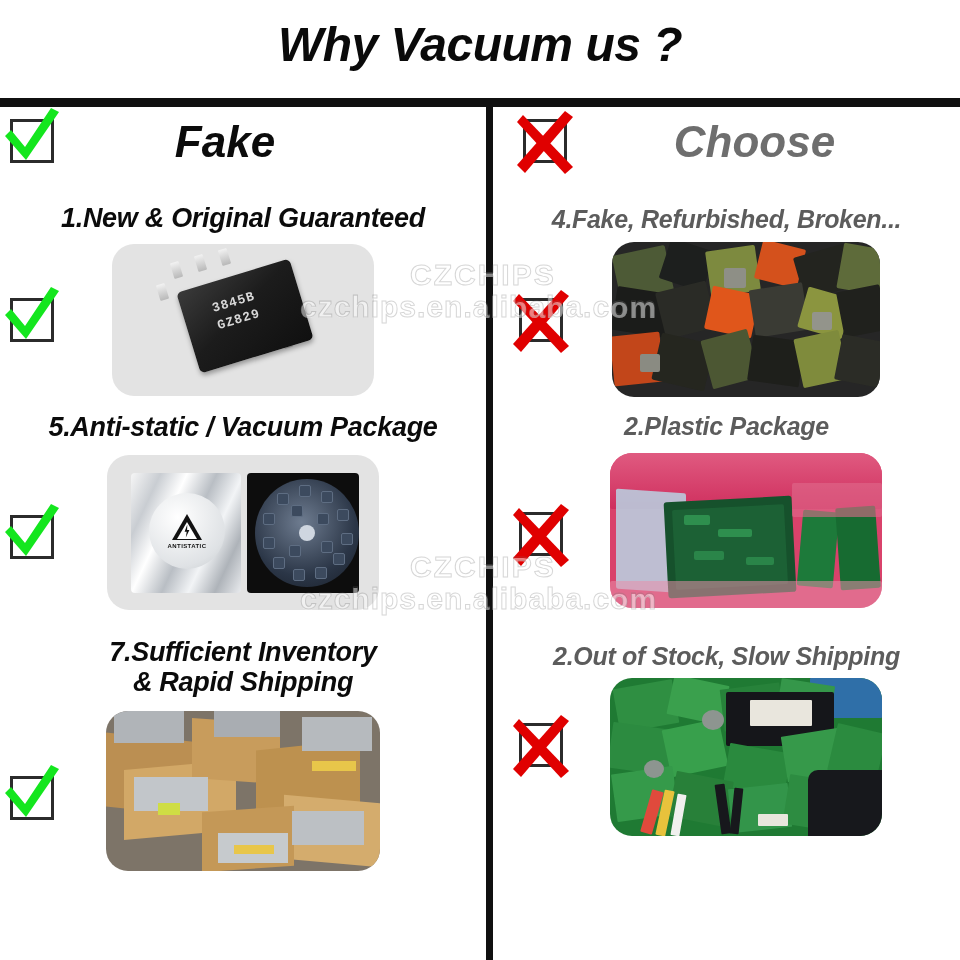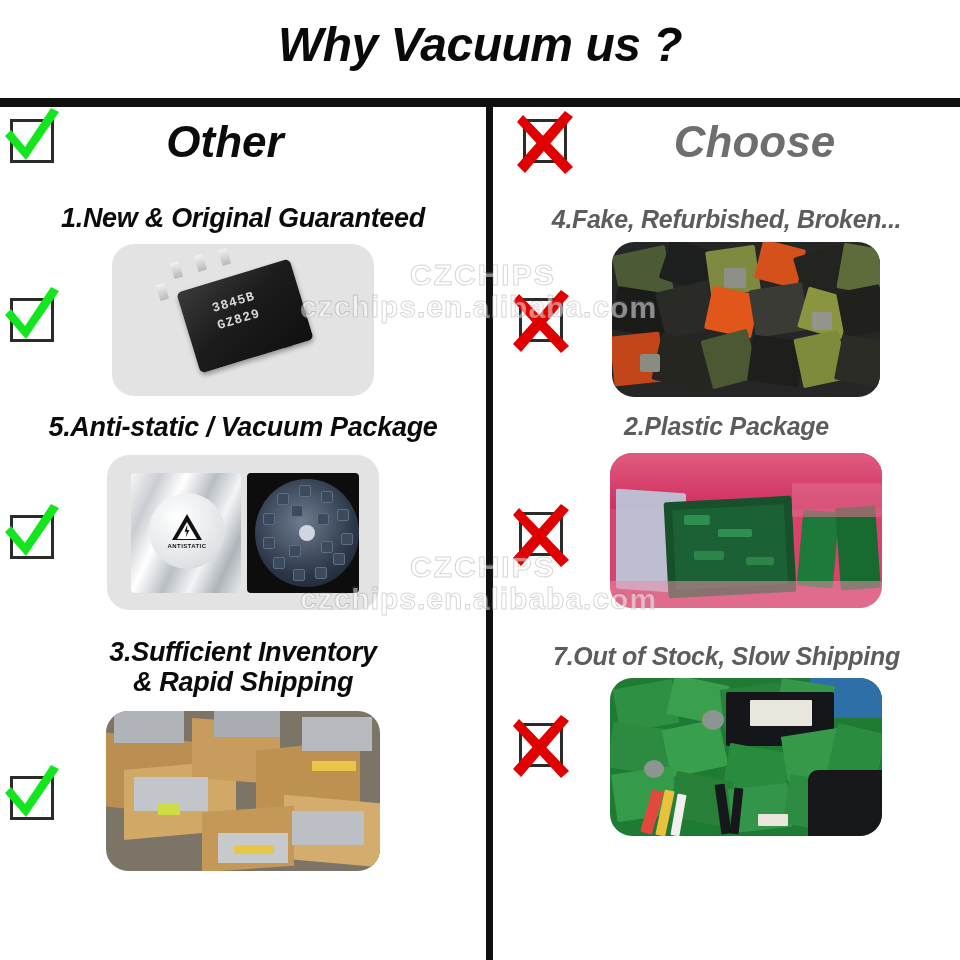--- a/index.html
+++ b/index.html
@@ -190,21 +190,21 @@
 <div class="v-rule"></div>
 
 <div class="col col-ours ours">
 
   <div class="col-head">
     <div class="markbox head-mark-ours">
       <svg width="64" height="62" viewBox="0 0 64 62" style="left:-12px;top:-16px">
         <path d="M4 30 L10 24 L24 41 L50 2 L58 6 L25 54 Z" fill="#14e61e"></path>
       </svg>
     </div>
-    <div class="col-head-text ours-label">Other</div>
+    <div class="col-head-text ours-label">Fake</div>
   </div>
 
   <div class="feature">
     <div class="feat-title" style="padding:18px 0 0 0">1.New &amp; Original Guaranteed</div>
     <div class="feat-body" style="height:172px">
       <div class="markbox feat-mark" style="left:10px;top:64px">
         <svg width="64" height="62" viewBox="0 0 64 62" style="left:-12px;top:-16px">
           <path d="M4 30 L10 24 L24 41 L50 2 L58 6 L25 54 Z" fill="#14e61e"></path>
         </svg>
       </div>
@@ -260,21 +260,21 @@
             <div class="reel-p" style="left:66px;top:62px"></div>
             <div class="reel-p" style="left:34px;top:66px"></div>
             <div class="reel-hub"></div>
           </div>
         </div>
       </div>
     </div>
   </div>
 
   <div class="feature">
-    <div class="feat-title" style="padding:14px 0 0 0">3.Sufficient Inventory</div>
+    <div class="feat-title" style="padding:14px 0 0 0">7.Sufficient Inventory</div>
     <div class="feat-title">&amp; Rapid Shipping</div>
     <div class="feat-body" style="height:186px">
       <div class="markbox feat-mark" style="left:10px;top:78px">
         <svg width="64" height="62" viewBox="0 0 64 62" style="left:-12px;top:-16px">
           <path d="M4 30 L10 24 L24 41 L50 2 L58 6 L25 54 Z" fill="#14e61e"></path>
         </svg>
       </div>
       <div class="photo p-box">
         <div class="carton" style="left:-6px;top:26px;width:96px;height:74px;background:#bb8f52;transform:skewY(6deg)"></div>
         <div class="carton" style="left:18px;top:54px;width:112px;height:70px;background:#d2a867;transform:skewY(-5deg)"></div>
@@ -363,21 +363,21 @@
         <div class="scrap-i" style="left:0px;top:128px;width:272px;height:30px;background:#e78ea9;opacity:.55"></div>
         <div class="scrap-i" style="left:74px;top:62px;width:26px;height:10px;background:#2e8f4e"></div>
         <div class="scrap-i" style="left:108px;top:76px;width:34px;height:8px;background:#2e8f4e"></div>
         <div class="scrap-i" style="left:84px;top:98px;width:30px;height:9px;background:#2a8549"></div>
         <div class="scrap-i" style="left:136px;top:104px;width:28px;height:8px;background:#2a8549"></div>
       </div>
     </div>
   </div>
 
   <div class="feature">
-    <div class="feat-title" style="padding:22px 0 0 0">7.Out of Stock, Slow Shipping</div>
+    <div class="feat-title" style="padding:22px 0 0 0">2.Out of Stock, Slow Shipping</div>
     <div class="feat-body" style="height:186px">
       <div class="markbox feat-mark" style="left:26px;top:52px">
         <svg width="66" height="66" viewBox="0 0 66 66" style="left:-11px;top:-11px">
           <path d="M8 4 L58 56 L50 63 L2 11 Z" fill="#e00000"></path>
           <path d="M58 6 L10 62 L2 54 L50 0 Z" fill="#e00000"></path>
         </svg>
       </div>
       <div class="photo p-green" style="margin-left:38px;margin-top:-14px">
         <div class="gshard" style="left:200px;top:0;width:72px;height:40px;background:#2f6fa8"></div>
         <div class="gshard" style="left:6px;top:6px;width:60px;height:44px;background:#2f8f42;transform:rotate(-10deg)"></div>

